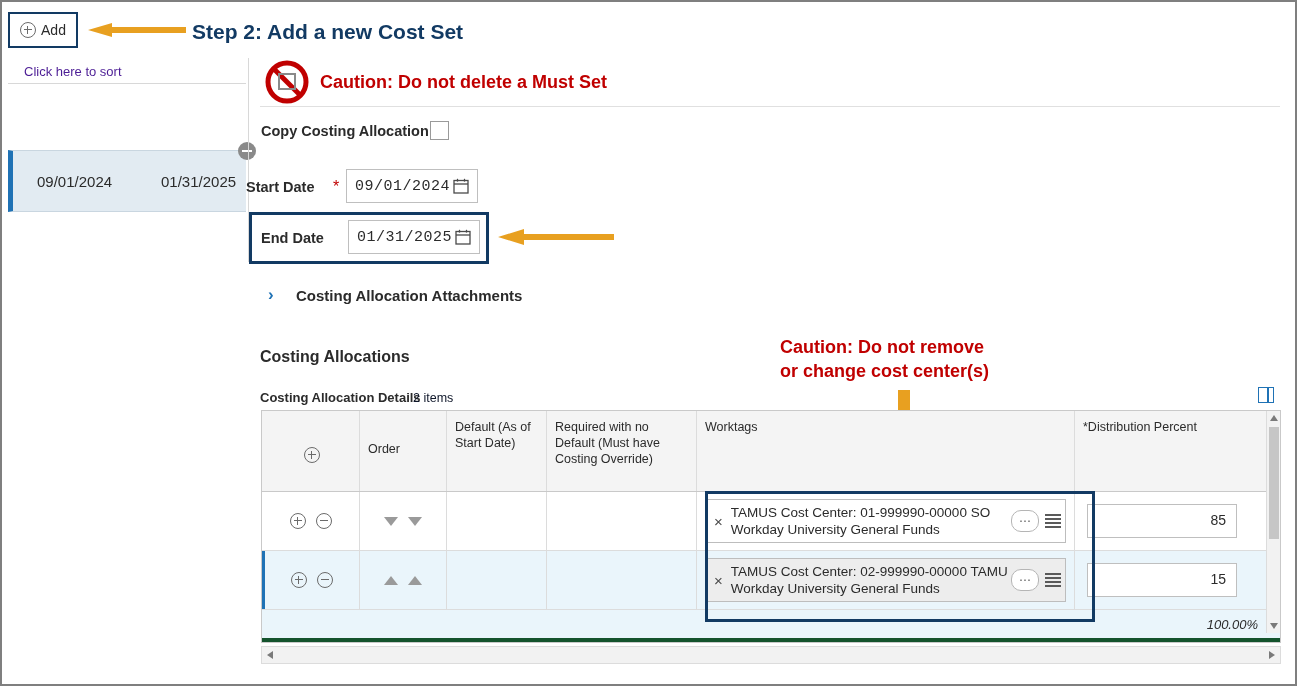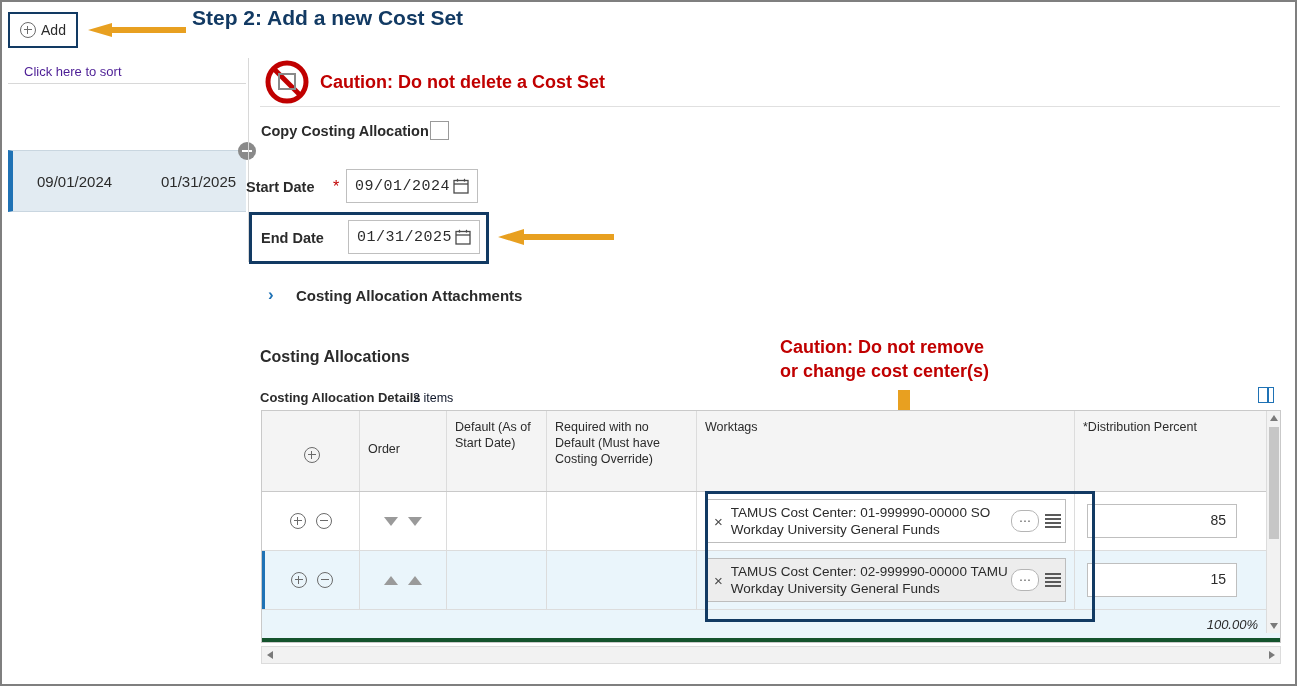--- a/index.html
+++ b/index.html
@@ -467,42 +467,42 @@
 <div id="screen">
 
   <div class="add-btn">
     <span class="plus-circle"></span>
     <span>Add</span>
   </div>
 
   <svg class="arrow-h" style="left:84px; top:20px; width:100px; height:16px;" viewBox="0 0 100 16">
     <path d="M100 5 H26 V1 L2 8 L26 15 V11 H100 Z" fill="#e8a020"></path>
   </svg>
-  <div class="anno-text" style="left:190px; top:4px;">Step 2: Add a new Cost Set</div>
+  <div class="anno-text" style="left:190px; top:18px;">Step 2: Add a new Cost Set</div>
 
   <div class="left-panel">
     <div class="sort-hdr">Click here to sort</div>
 
 
     <div class="list-row row-two">
       <span class="d1">09/01/2024</span>
       <span class="d2">01/31/2025</span>
     </div>
     <div class="row-remove"></div>
   </div>
 
   <div class="divider-v"></div>
   <div class="hr-top"></div>
 
   <svg class="no-sign" viewBox="0 0 54 44">
     <circle cx="27" cy="22" r="19" fill="none" stroke="#c00000" stroke-width="5"></circle>
     <line x1="13" y1="8" x2="41" y2="36" stroke="#c00000" stroke-width="5"></line>
     <rect x="19" y="14" width="16" height="15" fill="none" stroke="#8a8a8a" stroke-width="2"></rect>
   </svg>
-  <div class="anno-caution" style="left:318px; top:68px;">Caution: Do not delete a Cost Set</div>
+  <div class="anno-caution" style="left:318px; top:68px;">Caution: Do not delete a Must Set</div>
 
   <div class="field-label" style="left:259px; top:121px;">Copy Costing Allocation</div>
   <div class="chk" style="left:428px; top:119px;"></div>
 
   <div class="field-label" style="left:244px; top:177px;">Start Date</div>
   <div class="req-star" style="left:331px; top:176px;">*</div>
   <div class="date-box" style="left:344px; top:167px; width:132px;">
     <span>09/01/2024</span>
     <svg class="cal-ico" viewBox="0 0 16 16">
       <rect x="1" y="2.5" width="14" height="12.5" fill="none" stroke="#4a4a4a" stroke-width="1.3"></rect>

